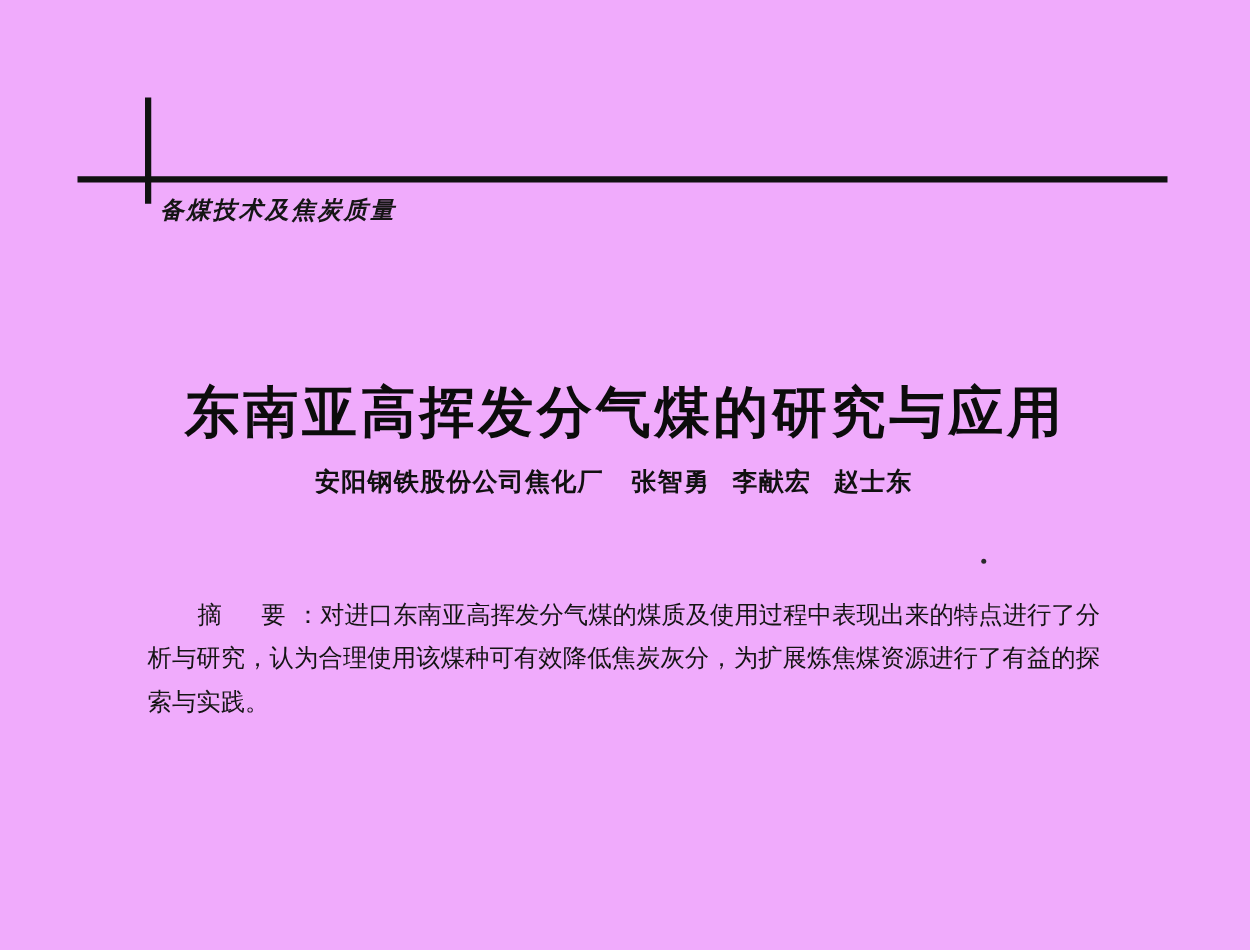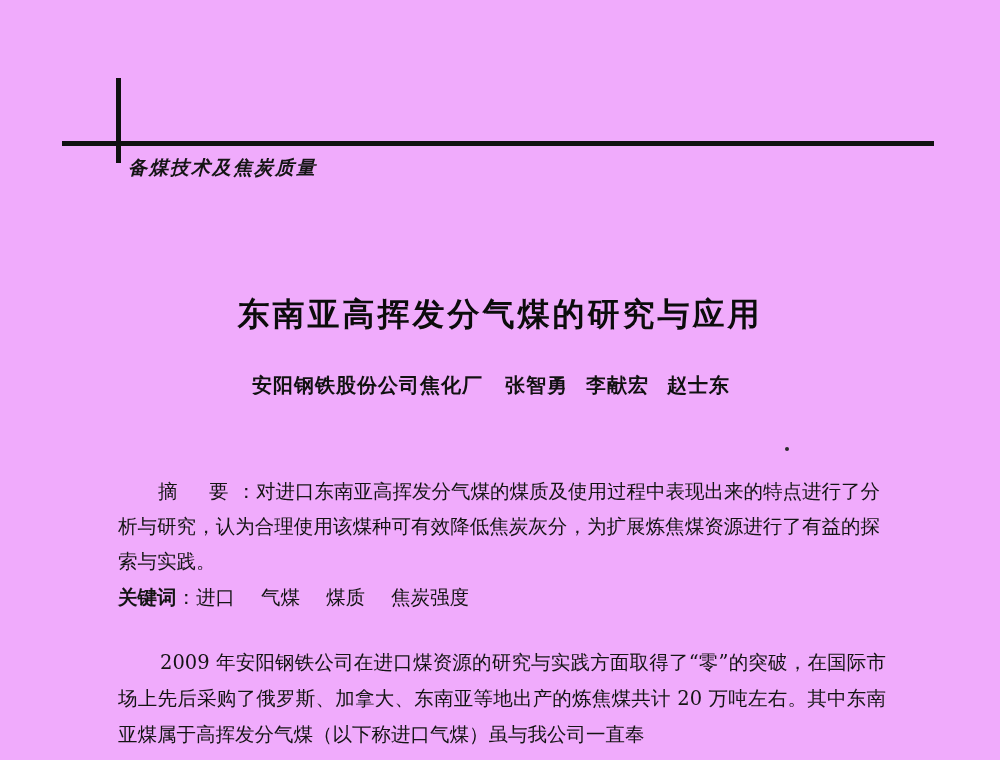--- a/index.html
+++ b/index.html
@@ -54,21 +54,21 @@
   }
 
   
   .doc-title {
     position: absolute;
     left: 0;
     right: 0;
     top: 272px;
     text-align: center;
     font-family: "DejaVu Serif", "Liberation Serif", serif;
-    font-size: 32px;
+    font-size: 44px;
     font-weight: 700;
     letter-spacing: 3px;
     color: #0c0c0c;
   }
 
   .byline {
     position: absolute;
     left: 0;
     right: 0;
     top: 372px;
@@ -151,21 +151,15 @@
   <div class="byline">
     <span class="affil">安阳钢铁股份公司焦化厂</span><span class="author">张智勇</span><span class="author">李献宏</span><span class="author">赵士东</span>
   </div>
 
   <div class="stray-dot"></div>
 
   <div class="abstract">
     <span class="indent"></span><span class="lead">摘　要</span><span>：</span><span>对进口东南亚高挥发分气煤的煤质及使用过程中表现出来的特点进行了分析与研究，认为合理使用该煤种可有效降低焦炭灰分，为扩展炼焦煤资源进行了有益的探索与实践。</span>
   </div>
 
-  <div class="keywords">
-    <span class="indent"></span><span class="kw-label">关键词</span><span>：</span><span>进口</span><span class="kw">气煤</span><span class="kw">煤质</span><span class="kw">焦炭强度</span>
-  </div>
 
-  <div class="body-text">
-    <p>2009 年安阳钢铁公司在进口煤资源的研究与实践方面取得了“零”的突破，在国际市场上先后采购了俄罗斯、加拿大、东南亚等地出产的炼焦煤共计 20 万吨左右。其中东南亚煤属于高挥发分气煤（以下称进口气煤）虽与我公司一直奉</p>
-  </div>
 
 </div>
 
 </body></html>

